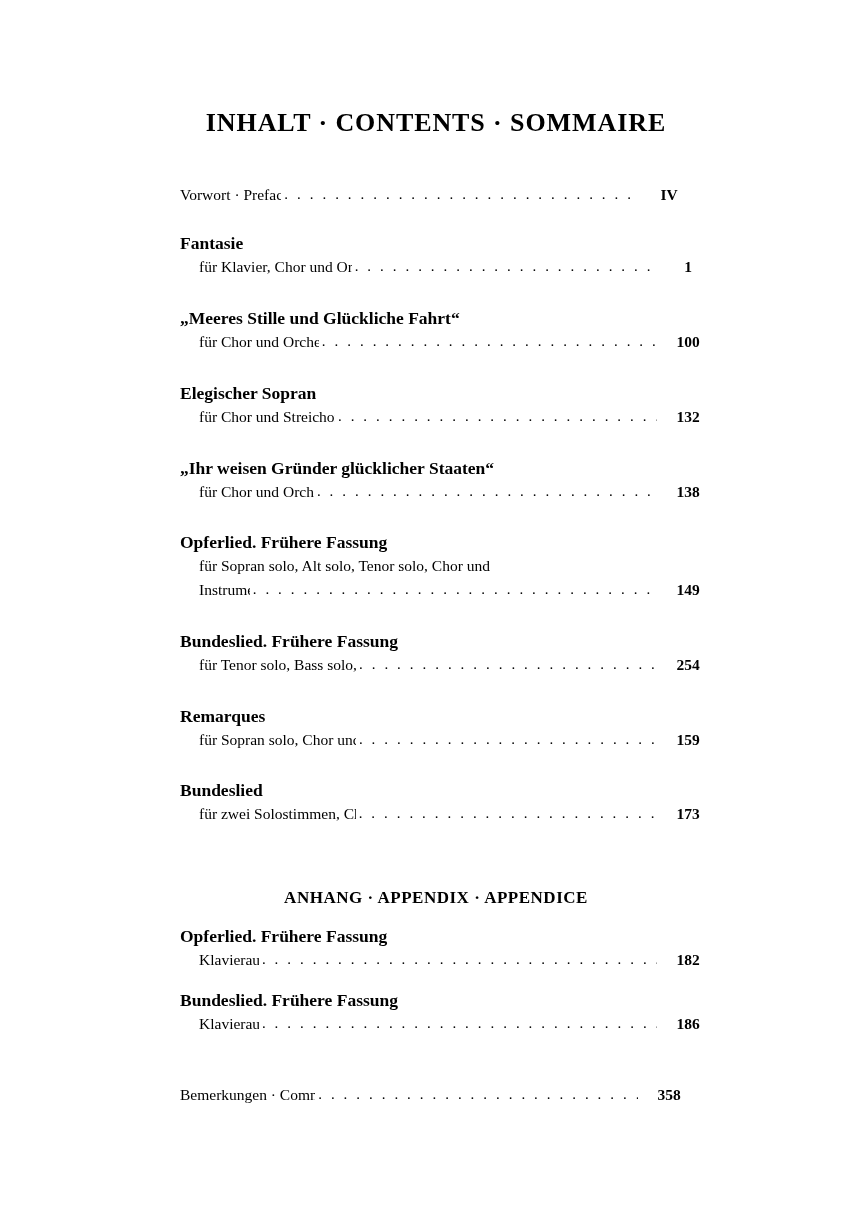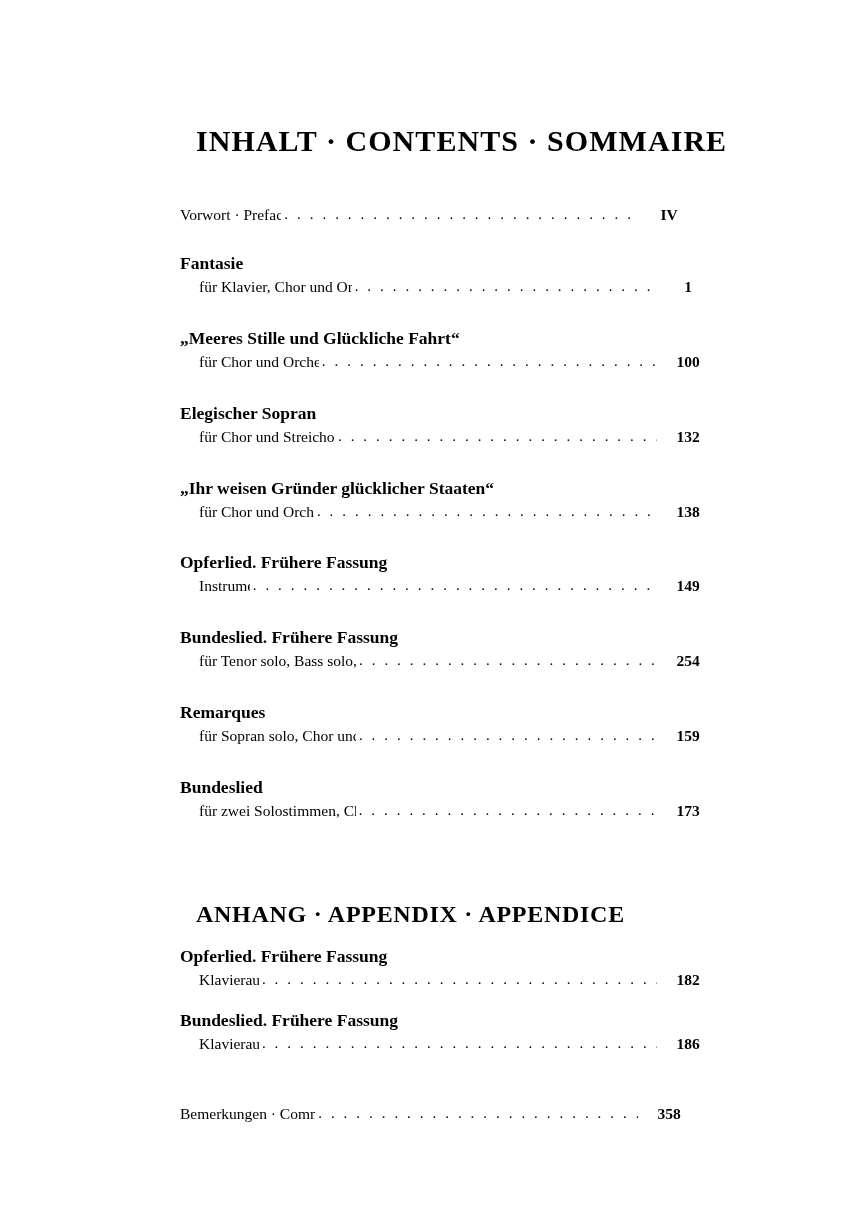--- a/index.html
+++ b/index.html
@@ -19,24 +19,24 @@
   .content {
     position: absolute;
     left: 180px;
     top: 0;
     width: 512px;
   }
 
   
   .main-title {
     text-align: center;
-    font-size: 30px;
+    font-size: 26px;
     font-weight: bold;
     letter-spacing: 0.035em;
-    margin: 16px;
+    margin: 0;
     padding-top: 108px;
     white-space: pre;
   }
 
   
   .leader-row {
     display: flex;
     align-items: baseline;
     width: 100%;
   }
@@ -86,24 +86,25 @@
     line-height: 1.45;
     margin-top: 1px;
   }
   .entry-sub .leader-page { font-weight: bold; }
   .sub-plain {
     white-space: pre;
   }
 
   
   .appendix-title {
-    font-size: 24px;
+    text-align: center;
+    font-size: 17px;
     font-weight: bold;
     letter-spacing: 0.03em;
-    margin: 16px;
+    margin: 0;
     padding-top: 62px;
     white-space: pre;
   }
   .appendix .entry { margin-top: 17px; }
 
   
   .footer-entry {
     margin-top: 50px;
     font-size: 15.5px;
   }
@@ -154,20 +155,21 @@
       <div class="entry-title">„Ihr weisen Gründer glücklicher Staaten“</div>
       <div class="entry-sub leader-row">
         <span class="leader-text">für Chor und Orchester WoO 95</span>
         <span class="leader-dots">. . . . . . . . . . . . . . . . . . . . . . . . . . . . . . . . . . . . . . . . . . . . . . .</span>
         <span class="leader-page">138</span>
       </div>
     </div>
 
     <div class="entry">
       <div class="entry-title">Opferlied. Frühere Fassung</div>
+      <div class="entry-sub sub-plain">für Sopran solo, Alt solo, Tenor solo, Chor und</div>
       <div class="entry-sub leader-row">
         <span class="leader-text">Instrumente</span>
         <span class="leader-dots">. . . . . . . . . . . . . . . . . . . . . . . . . . . . . . . . . . . . . . . . . . . . . . .</span>
         <span class="leader-page">149</span>
       </div>
     </div>
 
     <div class="entry">
       <div class="entry-title">Bundeslied. Frühere Fassung</div>
       <div class="entry-sub leader-row">

